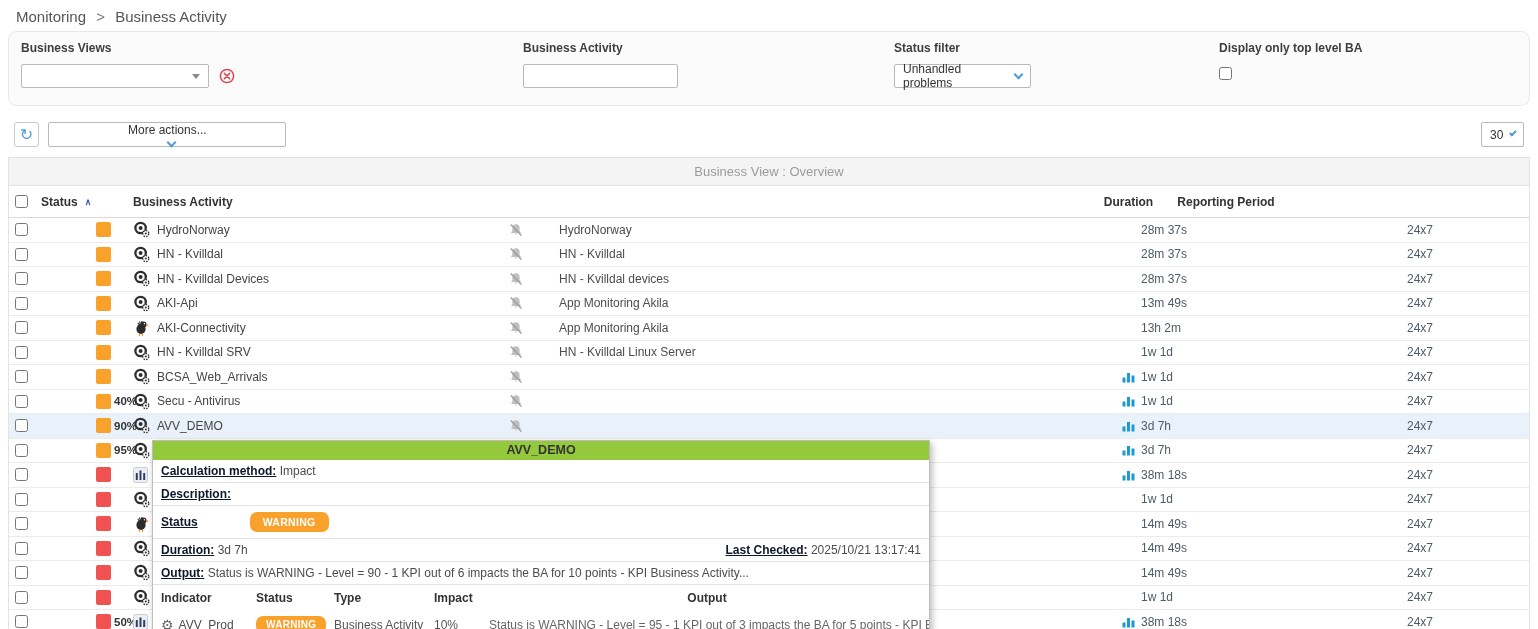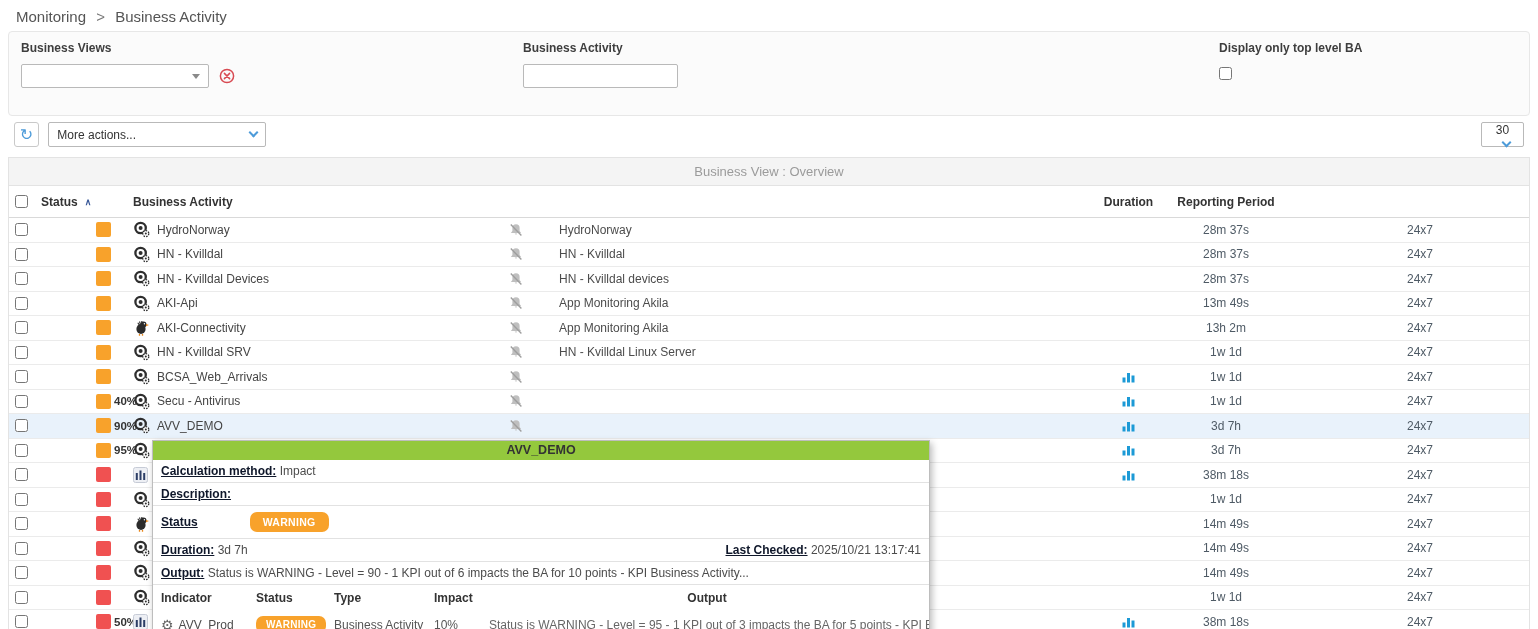--- a/index.html
+++ b/index.html
@@ -11,22 +11,22 @@
   body{
     width:1538px;height:629px;overflow:hidden;position:relative;
     background:#fff;color:#444;
     font-family:"Liberation Sans", sans-serif;font-size:12px;
   }
   
   .breadcrumb{position:absolute;top:8px;left:16px;font-size:15px;color:#555;}
   .breadcrumb .sep{margin:0 6px;color:#777;}
   .breadcrumb .crumb{color:#555;cursor:pointer;}
   
-  .filter-panel{position:absolute;left:8px;right:8px;top:31px;height:85px;
-    background:#FBFBFB;border:1px solid #E7E7E7;border-radius:4px;}
+  .filter-panel{position:absolute;left:8px;right:8px;top:31px;height:75px;
+    background:#FBFBFB;border:1px solid #E7E7E7;border-radius:9px;}
   .fgroup{position:absolute;top:9px;}
   .fgroup .flabel{font-weight:bold;color:#3e3e3e;margin-bottom:9px;font-size:12px;}
   .g1{left:12px;} .g2{left:514px;} .g3{left:885px;} .g4{left:1210px;}
   .sel{background:#fff;border:1px solid #B9B9B9;height:24px;display:flex;
     align-items:center;padding:0 8px;color:#333;cursor:pointer;border-radius:2px;}
   .sel .grow{flex:1;}
   .tri{width:0;height:0;border-left:4px solid transparent;border-right:4px solid transparent;
     border-top:5px solid #8a8a8a;margin-left:8px;}
   .chev{width:7px;height:7px;border-right:2px solid var(--accent);
     border-bottom:2px solid var(--accent);transform:rotate(45deg);margin-left:8px;margin-top:-4px;}
@@ -34,22 +34,22 @@
   .clear-btn{display:inline-block;vertical-align:middle;margin-left:10px;cursor:pointer;line-height:0;}
   .ba-input{width:155px;height:24px;border:1px solid #B9B9B9;padding:0 6px;font:inherit;border-radius:2px;}
   .sf-select{width:137px;}
   .chkbox{width:13px;height:13px;margin:0;cursor:pointer;}
   .g4 .chkbox{margin-top:3px;}
   
   .toolbar{position:absolute;top:122px;left:14px;right:8px;height:26px;}
   .refresh-btn{display:inline-flex;align-items:center;justify-content:center;width:25px;height:25px;
     border:1px solid #C9C9C9;border-radius:3px;background:#fff;color:var(--accent);
     font-size:16px;cursor:pointer;vertical-align:top;line-height:1;}
-  .ma-select{display:inline-flex;width:218px;margin-left:6px;vertical-align:top;height:25px;}
-  .pg-select{position:absolute;right:6px;top:0;width:43px;height:25px;display:flex;flex-direction:column;}
+  .ma-select{display:inline-flex;width:238px;margin-left:6px;vertical-align:top;height:25px;flex-direction:column;}
+  .pg-select{position:absolute;right:6px;top:0;width:43px;height:25px;display:flex;}
   
   .tbl{position:absolute;left:8px;right:8px;top:157px;bottom:0;
     border:1px solid #E3E3E3;border-bottom:none;background:#fff;}
   .band{height:28px;background:#F4F4F4;border-bottom:1px solid #E3E3E3;
     display:flex;align-items:center;justify-content:center;color:#9B9B9B;font-size:13px;}
   .grid{display:grid;grid-template-columns:26px 98px 20px 348px 30px 585px 25px 170px 1fr;
     align-items:center;}
   .hdr{height:32px;border-bottom:1px solid #D9D9D9;font-weight:bold;color:#333;}
   .hdr .hcell{padding-left:6px;display:flex;align-items:center;}
   .hdr .ba-h{grid-column:3/5;padding-left:0;}
@@ -61,21 +61,21 @@
   .row .c-check{padding-left:6px;display:flex;align-items:center;}
   .row .c-status{display:flex;align-items:center;}
   .sq{width:15px;height:15px;border-radius:2px;margin-left:61px;flex:0 0 auto;}
   .sq.warning{background:var(--warning);} .sq.critical{background:var(--critical);}
   .pct{margin-left:3px;font-weight:bold;color:#333;font-size:11.5px;}
   .c-icon{display:flex;align-items:center;justify-content:flex-start;line-height:0;}
   .c-name{padding-left:4px;color:#454545;white-space:nowrap;overflow:hidden;}
   .c-bell{display:flex;justify-content:center;line-height:0;}
   .c-desc{padding-left:28px;color:#4c4c4c;white-space:nowrap;overflow:hidden;}
   .c-chart{display:flex;justify-content:center;line-height:0;cursor:pointer;}
-  .c-dur{text-align:center;color:#4e5a65;}
+  .c-dur{color:#4e5a65;}
   .c-per{text-align:center;color:#4e5a65;}
   
   .tooltip{position:absolute;left:152px;top:440px;width:778px;background:#fff;
     border:1px solid #BDBDBD;box-shadow:2px 3px 7px rgba(0,0,0,.28);z-index:10;}
   .tt-title{height:19px;line-height:19px;background:var(--green);color:#333;
     font-weight:bold;text-align:center;font-size:12.5px;}
   .tt-row{padding:4px 8px;border-bottom:1px solid #E2E2E2;color:#4c4c4c;}
   .tt-row b{color:#0f172a;text-decoration:underline;}
   .tt-status{display:flex;align-items:center;padding:6px 8px;}
   .tt-status .badge{margin-left:52px;}
@@ -111,20 +111,27 @@
       <span class="tri"></span>
     </div><span class="clear-btn"><svg width="16" height="16" viewBox="0 0 16 16">
           <circle cx="8" cy="8" r="6.6" fill="none" stroke="#D84A52" stroke-width="1.5"></circle>
           <path d="M5.4 5.4 L10.6 10.6 M10.6 5.4 L5.4 10.6" stroke="#D84A52" stroke-width="1.5" stroke-linecap="round"></path>
         </svg></span>
   </div>
   <div class="fgroup g2">
     <div class="flabel">Business Activity</div>
     <input class="ba-input" type="text" value="" style="">
   </div>
+  <div class="fgroup g3">
+    <div class="flabel">Status filter</div>
+    <div class="sf-select sel">
+      <span class="grow">Unhandled problems</span>
+      <span class="chev"></span>
+    </div>
+  </div>
   <div class="fgroup g4">
     <div class="flabel">Display only top level BA</div>
     <input type="checkbox" class="chkbox" style="">
   </div>
 </div>
 
 <div class="toolbar">
   <span class="refresh-btn">
       <span>↻</span>
     </span>

